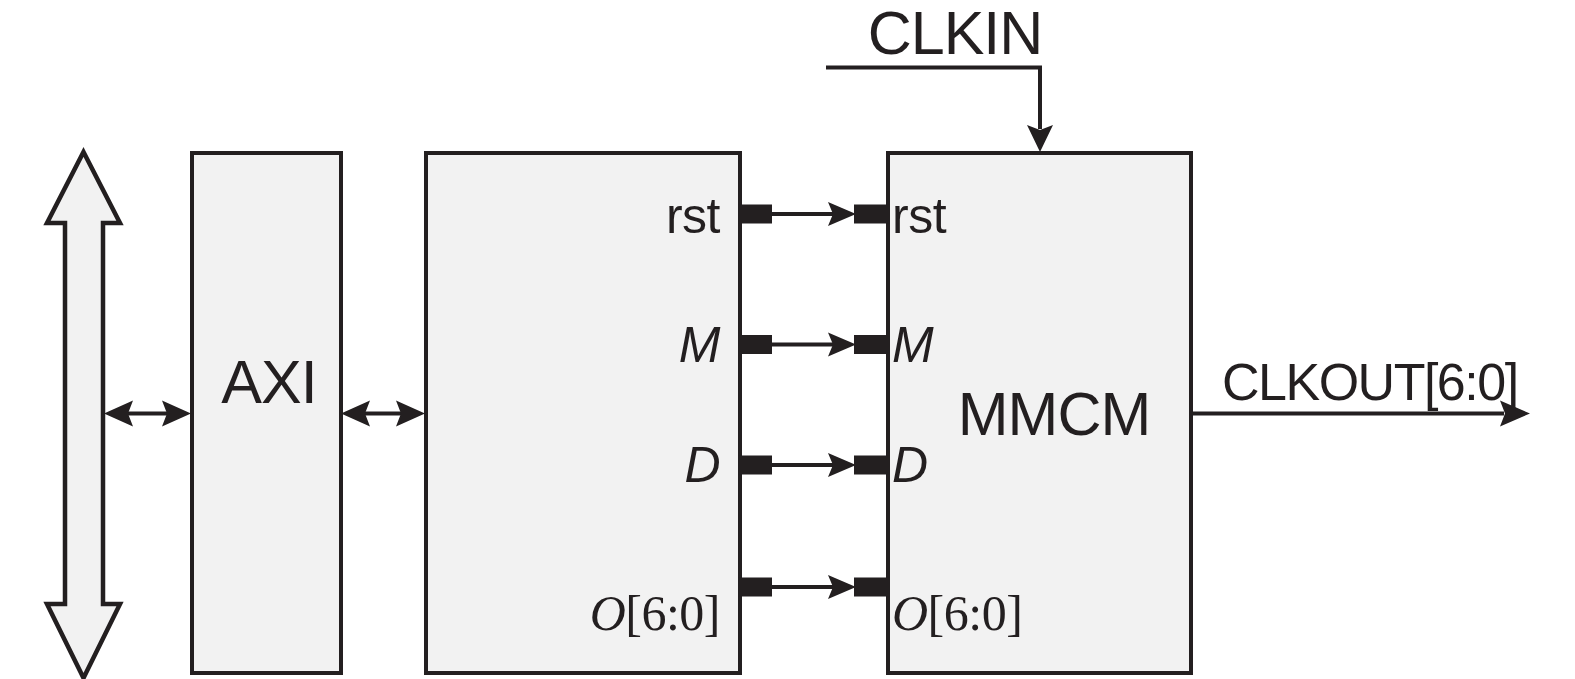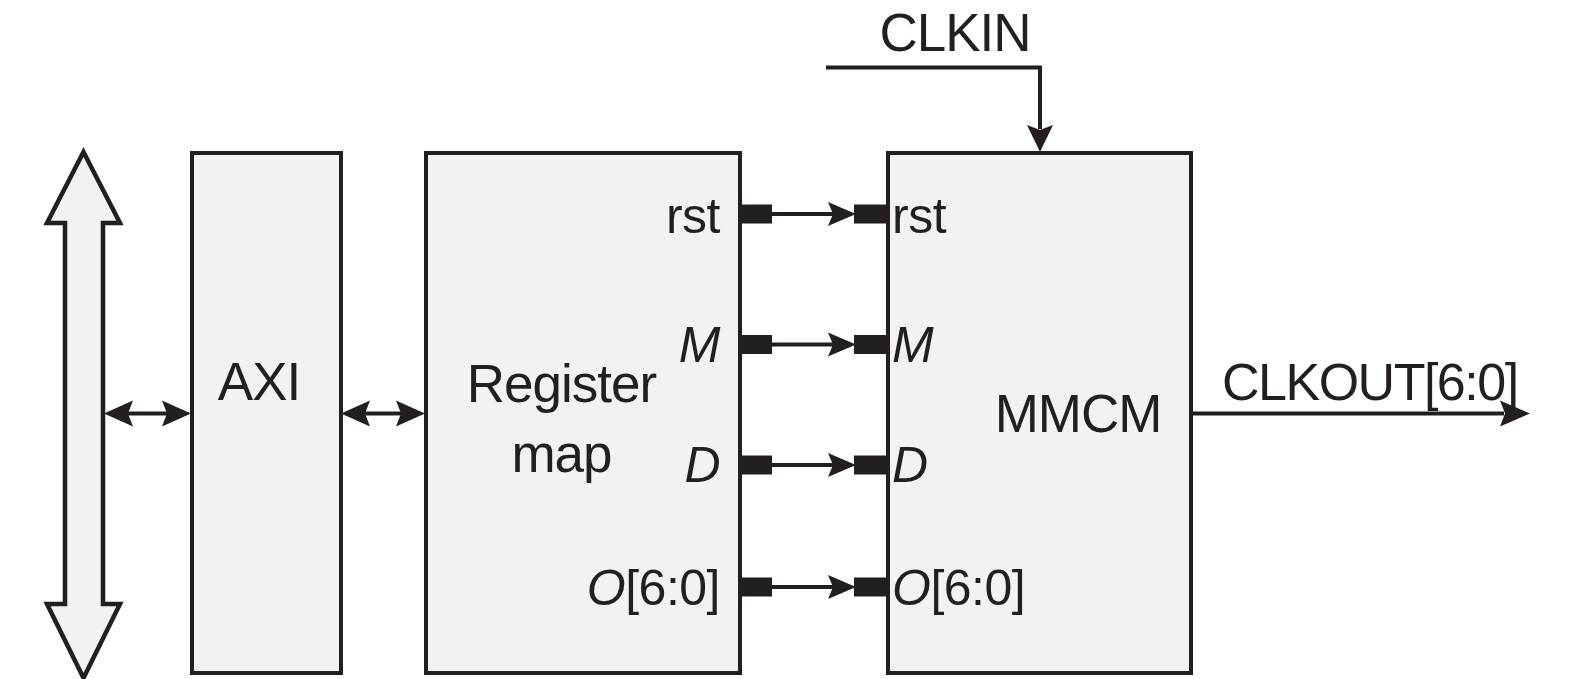--- a/index.html
+++ b/index.html
@@ -27,47 +27,47 @@
   
   svg.wires { position: absolute; left: 0; top: 0; display: block; }
   .wire { stroke: #231f20; stroke-width: 4; fill: none; }
   .head { fill: #231f20; stroke: none; }
   .stub { fill: #231f20; stroke: none; }
   .bus  { stroke-width: 4.5; stroke-linejoin: miter; }
 
   
   .block-label {
     position: absolute;
-    font-size: 53px;
+    font-size: 61px;
     line-height: 70px;
     letter-spacing: -1px;
     text-align: center;
     white-space: nowrap;
   }
   .block-label .line { display: block; }
-  .label-axi    { left: 190px; top: 347px; width: 138px; }
+  .label-axi    { left: 200px; top: 347px; width: 138px; }
   .label-reg    { left: 424px; top: 349px; width: 275px; }
-  .label-mmcm   { left: 918px; top: 387px; width: 320px; line-height: 54px; }
+  .label-mmcm   { left: 886px; top: 387px; width: 320px; line-height: 54px; padding-left: 8px; }
   .label-clkin  { left: 815px; top: 6px;  width: 280px; line-height: 54px; }
   .label-clkout { left: 1202px; top: 355px; line-height: 54px; font-size: 52px; letter-spacing: -1.5px; margin-left: 20px; }
 
   .port-label {
     position: absolute;
     font-size: 50px;
     line-height: 50px;
     letter-spacing: -0.5px;
     white-space: nowrap;
     transform: translateY(-52%);
   }
   .port-left  { right: 855px; text-align: right; }
   .port-right { left: 892px; }
   .y-rst { top: 217px; }
   .y-m   { top: 346px; }
   .y-d   { top: 466px; }
-  .y-o   { top: 589px; }
+  .y-o   { top: 614px; font-family: Liberation Serif, serif; }
   .it { font-style: italic; }
 </style>
 </head>
 <body>
 
 <div class="diagram">
 
   <div class="block block-axi"></div>
   <div class="block block-reg"></div>
   <div class="block block-mmcm"></div>
@@ -124,24 +124,20 @@
       <line class="wire" x1="770" y1="587" x2="834" y2="587"></line>
       <polygon class="head" points="856,587 828,575 833,587 828,599"></polygon>
       <rect class="stub" x="854" y="577.5" width="36" height="19"></rect>
     </g>
   </svg>
 
   <div class="block-label label-axi">
     <span class="line">AXI</span>
   </div>
 
-  <div class="block-label label-reg">
-    <span class="line">Register</span>
-    <span class="line">map</span>
-  </div>
 
   <div class="block-label label-mmcm">
     <span>MMCM</span>
   </div>
 
   <div class="block-label label-clkin">
     <span>CLKIN</span>
   </div>
 
   <div class="block-label label-clkout">

